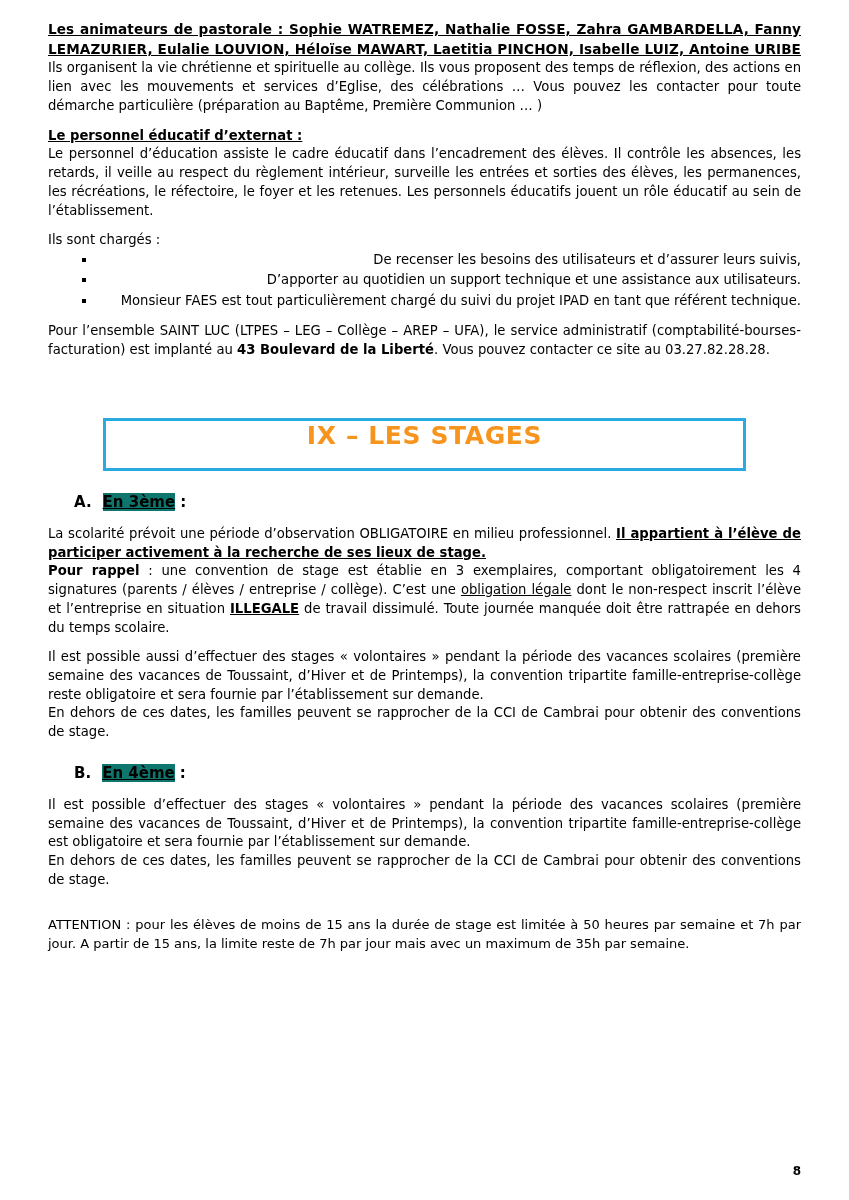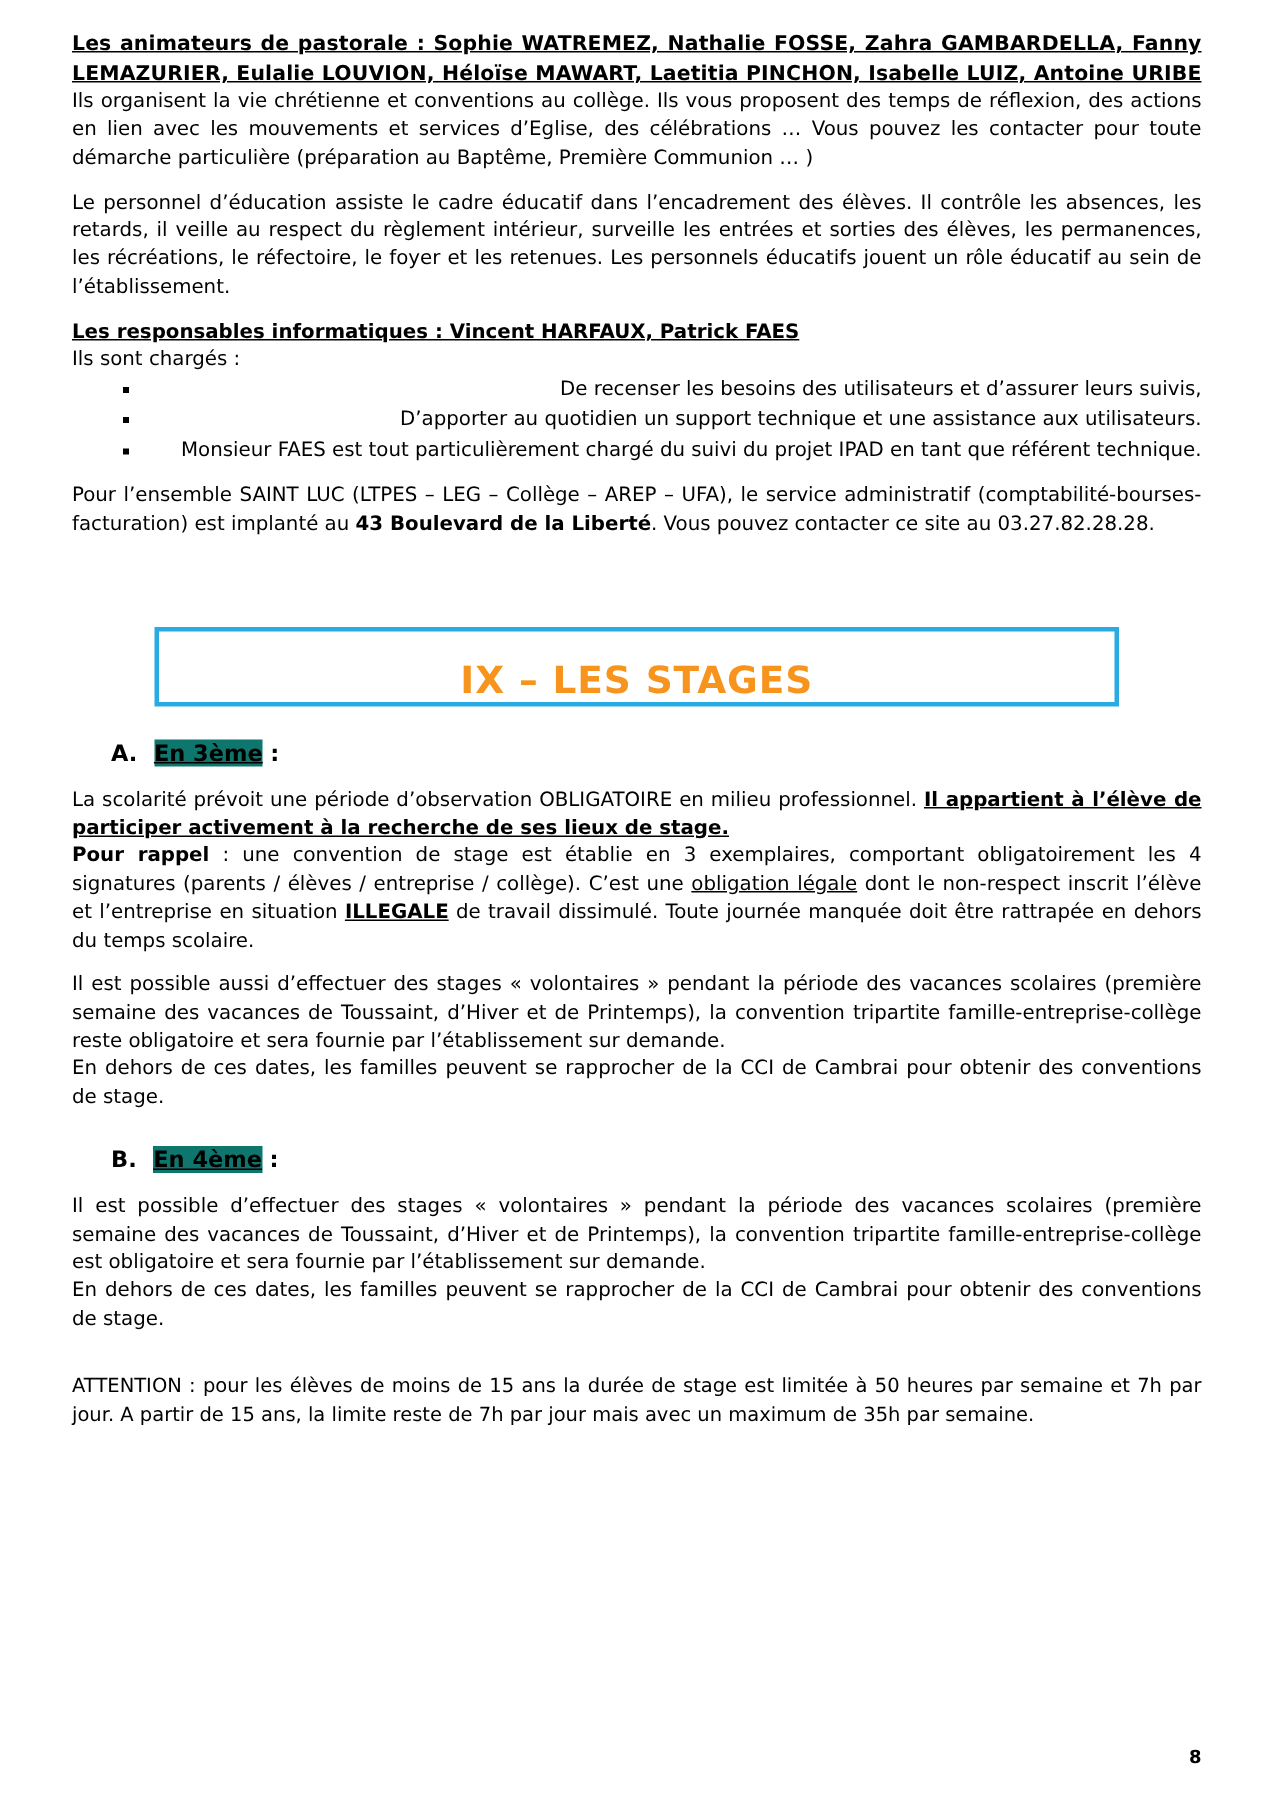--- a/index.html
+++ b/index.html
@@ -80,21 +80,21 @@
     margin: 58px 0 0 0;
     display: flex;
     justify-content: center;
   }
   .banner {
     box-sizing: border-box;
     width: 643px;
     height: 53px;
     border: 3px solid #29abe2;
     display: flex;
-    align-items: flex-end;
+    align-items: flex-start;
     justify-content: center;
     background: #ffffff;
   }
   .banner-text {
     color: #f7941e;
     font-size: 25px;
     font-weight: bold;
     letter-spacing: 0.6px;
   }
 
@@ -131,29 +131,29 @@
 </style>
 </head>
 <body>
 
 <div class="page">
 
   <div class="intro-title">
     <span>Les animateurs de pastorale : Sophie WATREMEZ, Nathalie FOSSE, Zahra GAMBARDELLA, Fanny</span>
     <span class="line2">LEMAZURIER, Eulalie LOUVION, Héloïse MAWART, Laetitia PINCHON, Isabelle LUIZ, Antoine URIBE</span>
   </div>
-  <div class="body-text">Ils organisent la vie chrétienne et conventions au collège. Ils vous proposent des temps de réflexion, des actions en lien avec les mouvements et services d’Eglise, des célébrations … Vous pouvez les contacter pour toute démarche particulière (préparation au Baptême, Première Communion … )</div>
-
-  <div class="para-gap"></div>
-
+  <div class="body-text">Ils organisent la vie chrétienne et spirituelle au collège. Ils vous proposent des temps de réflexion, des actions en lien avec les mouvements et services d’Eglise, des célébrations … Vous pouvez les contacter pour toute démarche particulière (préparation au Baptême, Première Communion … )</div>
+
+  <div class="para-gap"></div>
+
+  <div class="heading">Le personnel éducatif d’externat :</div>
   <div class="body-text">Le personnel d’éducation assiste le cadre éducatif dans l’encadrement des élèves. Il contrôle les absences, les retards, il veille au respect du règlement intérieur, surveille les entrées et sorties des élèves, les permanences, les récréations, le réfectoire, le foyer et les retenues. Les personnels éducatifs jouent un rôle éducatif au sein de l’établissement.</div>
 
   <div class="para-gap"></div>
 
-  <div class="heading">Les responsables informatiques : Vincent HARFAUX, Patrick FAES</div>
   <div class="body-text">Ils sont chargés :</div>
   <ul class="bullets">
     <li>De recenser les besoins des utilisateurs et d’assurer leurs suivis,</li>
     <li>D’apporter au quotidien un support technique et une assistance aux utilisateurs.</li>
     <li>Monsieur FAES est tout particulièrement chargé du suivi du projet IPAD en tant que référent technique.</li>
   </ul>
 
   <div class="para-gap"></div>
 
   <div class="body-text"><span>Pour l’ensemble SAINT LUC (LTPES – LEG – Collège – AREP – UFA), le service administratif (comptabilité-bourses-facturation) est implanté au </span><span class="b">43 Boulevard de la Liberté</span><span>. Vous pouvez contacter ce site au 03.27.82.28.28.</span></div>

